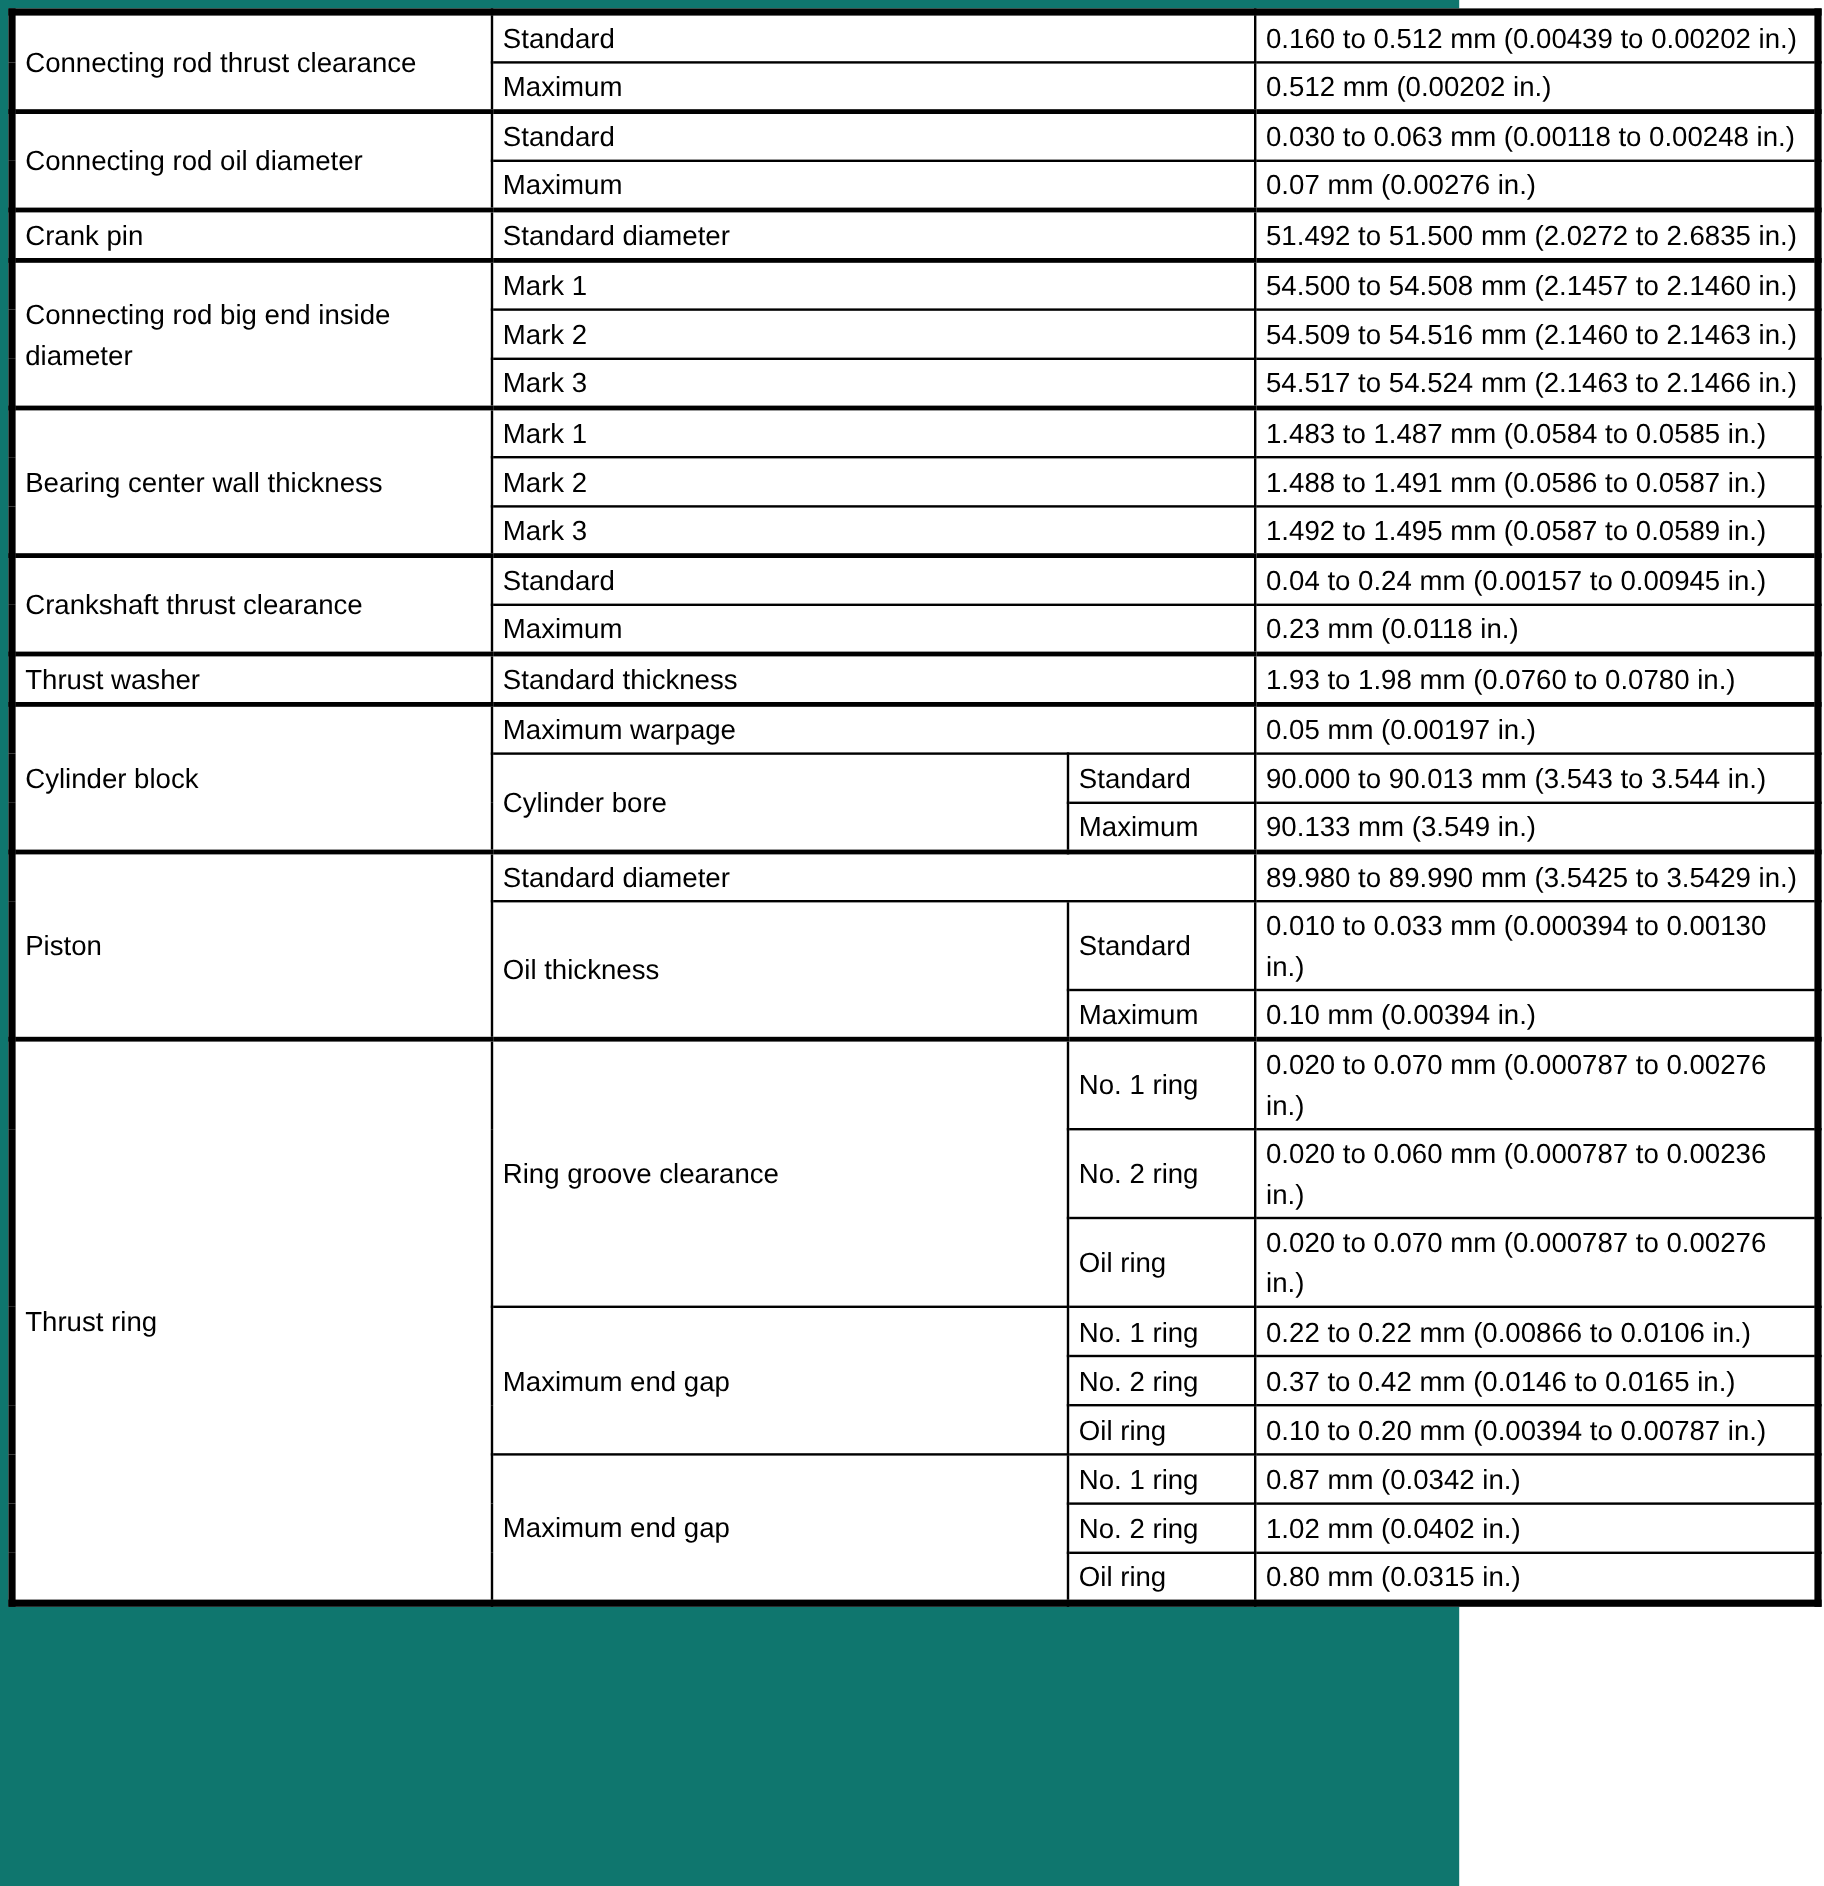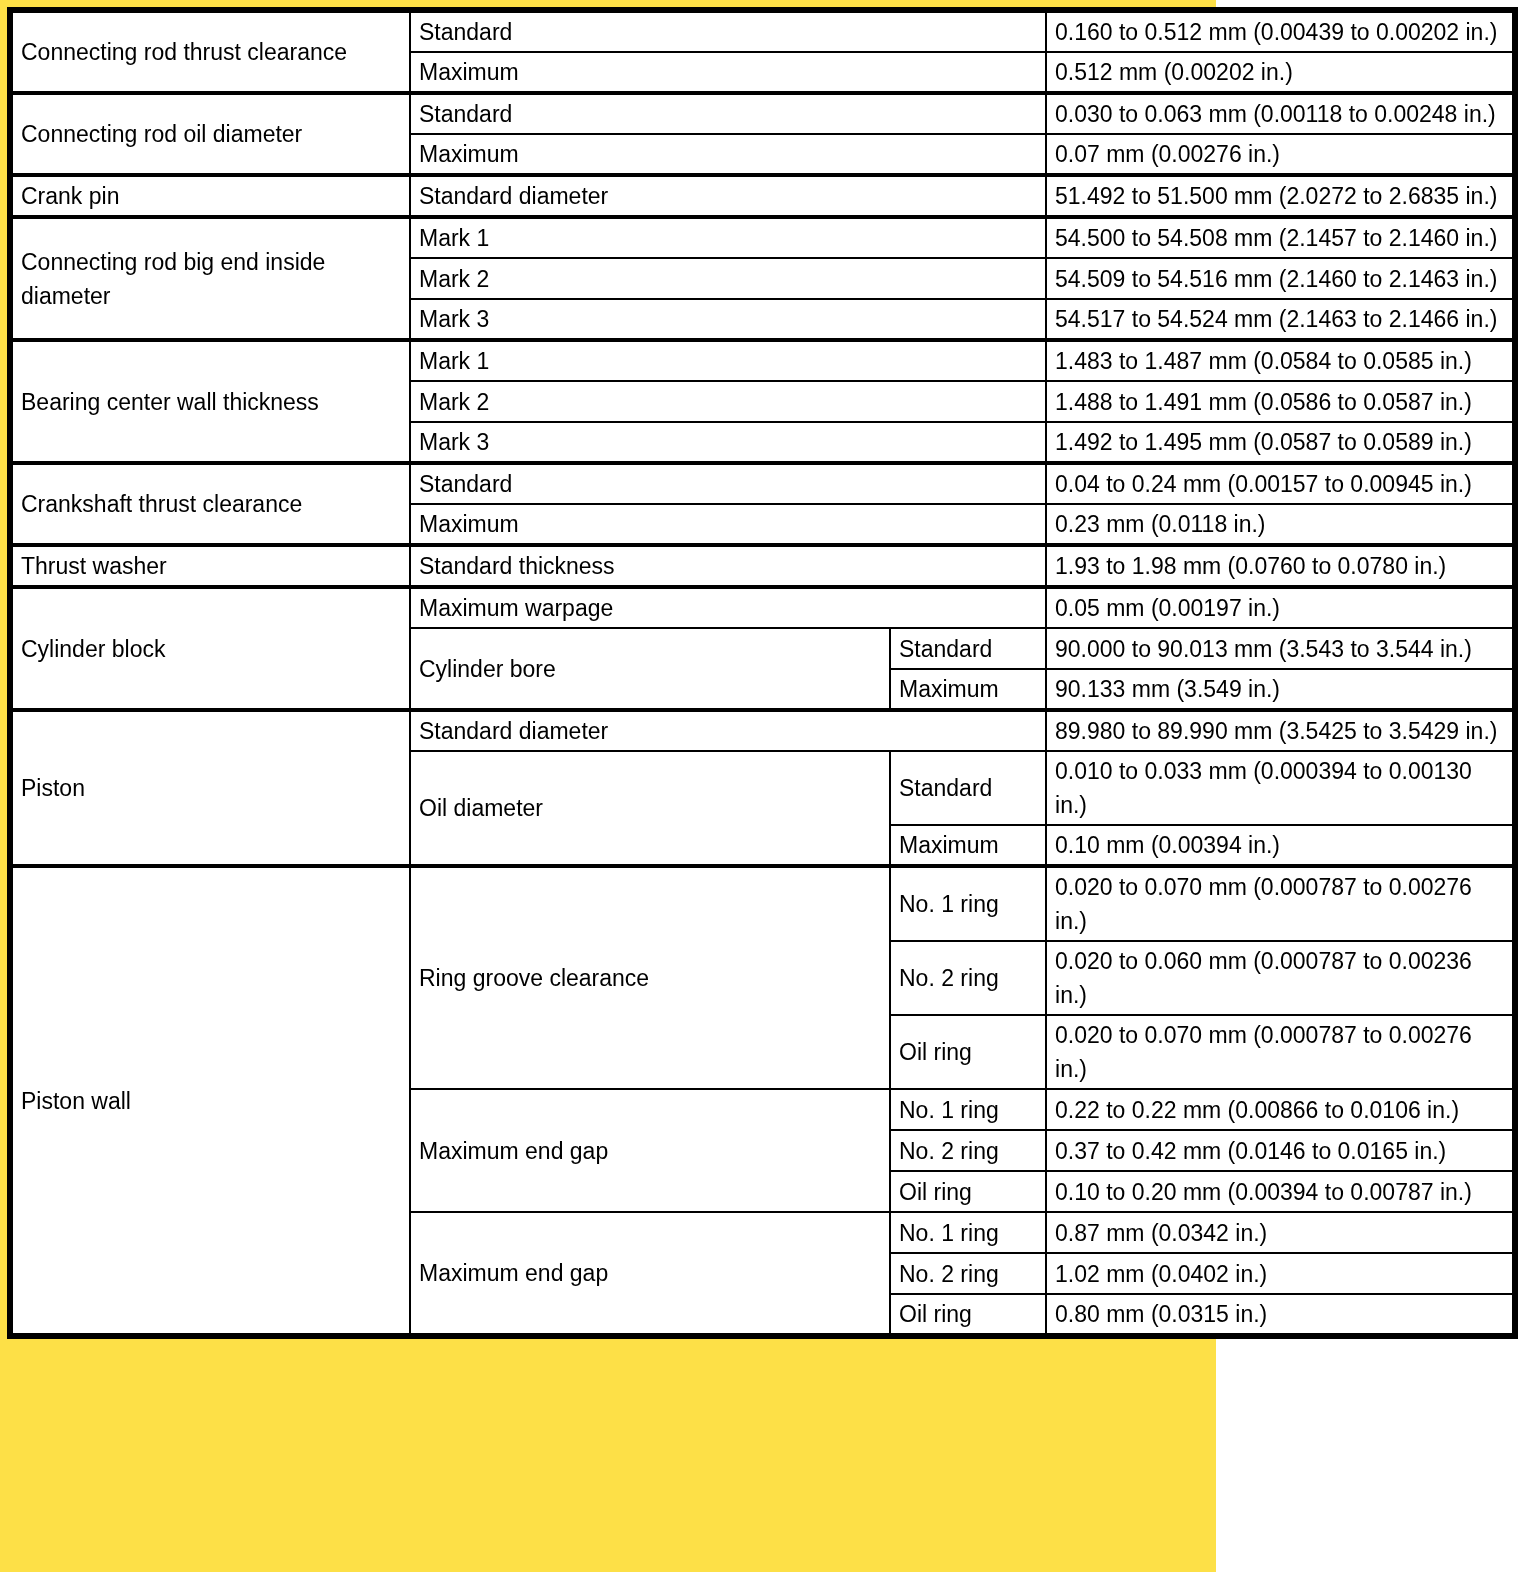--- a/index.html
+++ b/index.html
@@ -4,21 +4,21 @@
 <style>
   html, body {
     margin: 0;
     padding: 0;
     background: #ffffff;
     width: 1520px;
   }
   .page {
     width: 1216px;
     height: 1572px;
-    background: #fde047;
+    background: #0f766e;
     box-sizing: border-box;
     padding: 7px;
   }
   table.spec-table {
     border-collapse: collapse;
     table-layout: fixed;
     width: 1505px;
     border: 6px solid #000000;
     font-family: "Liberation Sans", "DejaVu Sans", sans-serif;
     font-size: 23px;
@@ -132,30 +132,30 @@
         <tr>
           <td>Maximum</td>
           <td>90.133 mm (3.549 in.)</td>
         </tr>
         <tr class="group-start">
           <td rowspan="3">Piston</td>
           <td colspan="2">Standard diameter</td>
           <td>89.980 to 89.990 mm (3.5425 to 3.5429 in.)</td>
         </tr>
         <tr>
-          <td rowspan="2">Oil diameter</td>
+          <td rowspan="2">Oil thickness</td>
           <td>Standard</td>
           <td>0.010 to 0.033 mm (0.000394 to 0.00130 in.)</td>
         </tr>
         <tr>
           <td>Maximum</td>
           <td>0.10 mm (0.00394 in.)</td>
         </tr>
         <tr class="group-start">
-          <td rowspan="9">Piston wall</td>
+          <td rowspan="9">Thrust ring</td>
           <td rowspan="3">Ring groove clearance</td>
           <td>No. 1 ring</td>
           <td>0.020 to 0.070 mm (0.000787 to 0.00276 in.)</td>
         </tr>
         <tr>
           <td>No. 2 ring</td>
           <td>0.020 to 0.060 mm (0.000787 to 0.00236 in.)</td>
         </tr>
         <tr>
           <td>Oil ring</td>

